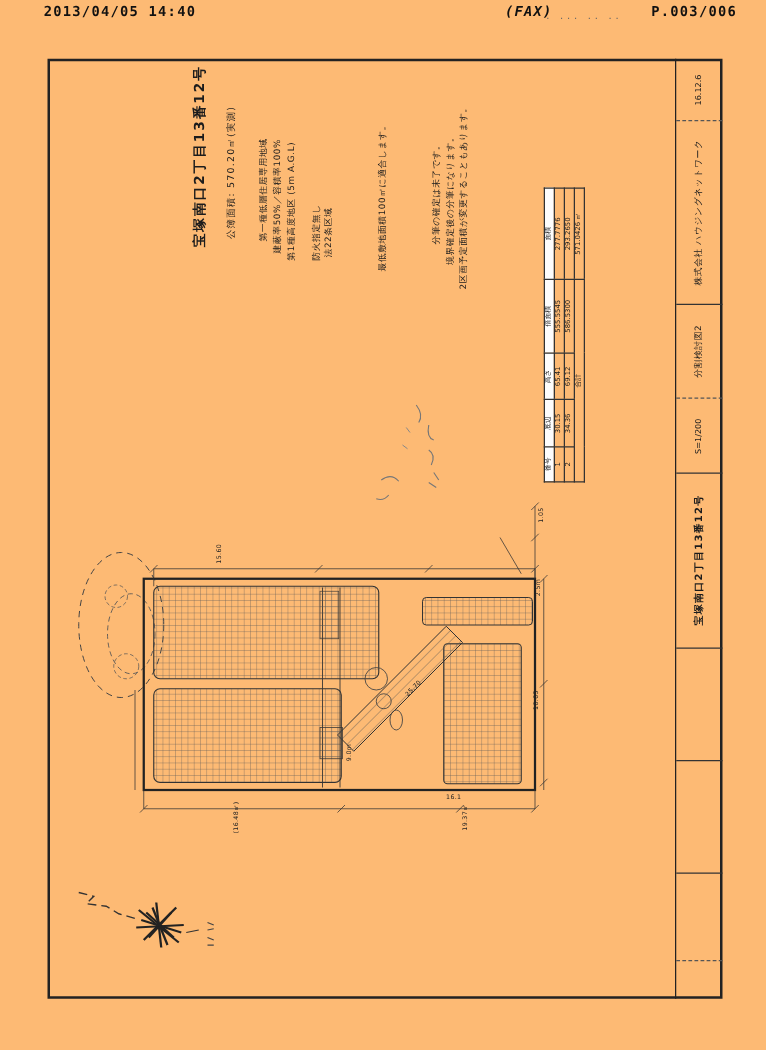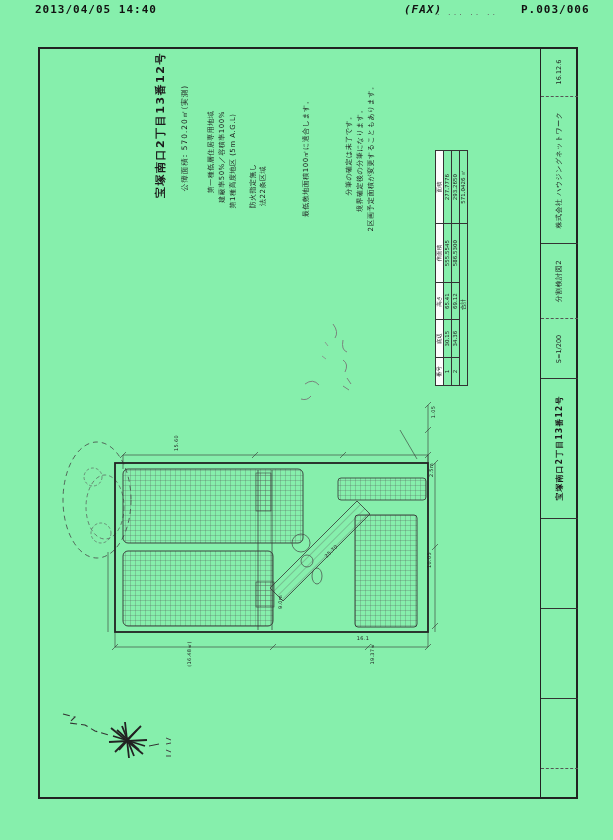--- a/index.html
+++ b/index.html
@@ -1,16 +1,16 @@
 <!DOCTYPE html>
 <html><head>
 <meta charset="utf-8">
 <style>
   html,body{margin:0;padding:0;background:#e8e8e8;}
-  .page{position:relative;width:613px;height:840px;background:#86efac;overflow:hidden;
+  .page{position:relative;width:613px;height:840px;background:#fdba74;overflow:hidden;
         font-family:"DejaVu Sans",sans-serif;color:#1c1c1c;}
   .faxhdr{position:absolute;top:3px;font-family:"DejaVu Sans Mono",monospace;
           font-weight:bold;font-size:11px;letter-spacing:1px;color:#111;}
   .noise{position:absolute;top:8px;font-size:8px;color:#666;letter-spacing:3px;}
   .frame{position:absolute;left:38px;top:47px;width:540px;height:752px;
          border:2px solid #222;box-sizing:border-box;}
   .stripline{position:absolute;left:540px;top:47px;width:0;height:752px;border-left:1.2px solid #222;}
   .tbdiv{position:absolute;left:541px;width:37px;height:0;border-top:1px solid #333;}
   .tbdiv.dash{border-top:1px dashed #555;}
   .rot{position:absolute;white-space:nowrap;transform:translate(-50%,-50%) rotate(-90deg);}

